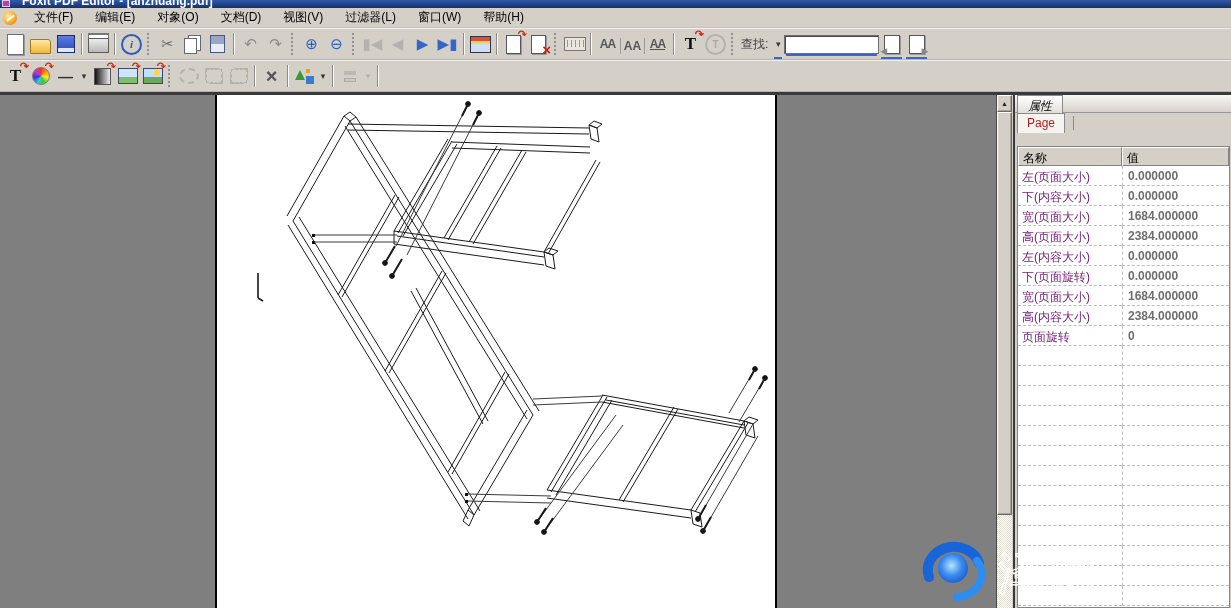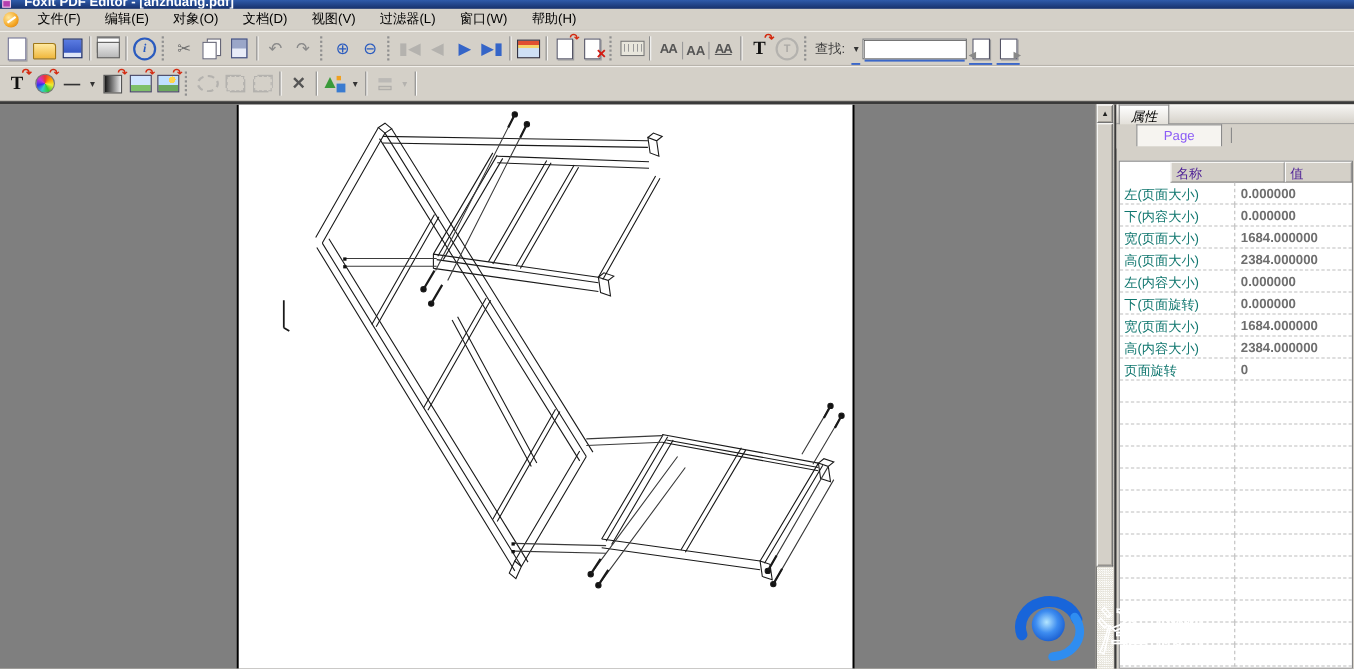--- a/index.html
+++ b/index.html
@@ -109,30 +109,30 @@
   .sb-thumb { position:absolute; left:0; top:17px; width:15px; height:403px; background:#d4d0c8;
               border:1px solid; border-color:#fff #6a6a6a #6a6a6a #fff; box-shadow:inset -1px -1px 0 #a8a49c; }
 
   
   #panel { position:absolute; left:1013px; top:0; width:218px; height:513px; background:#d4d0c8;
            border-left:2px solid #3a3a3a; }
   #panel .cap { height:18px; background:linear-gradient(180deg,#f7f6f4,#d6d2ca); border-bottom:1px solid #9a9a9a; position:relative;font-style:italic; }
   #panel .cap .tab { display:inline-block; height:22px; line-height:21px; padding:0 10px; font-size:12px; color:#000;
            background:linear-gradient(180deg,#ffffff,#dcd8d0); border:1px solid #8a8a8a; border-bottom:none; margin-left:2px; }
   #panel .tabrow { height:22px; background:#d4d0c8; position:relative; }
-  #panel .tabrow .tab2 { display:inline-block; height:20px; line-height:19px; padding:0 24px; font-size:12px; color:#8b5cf6;
-           background:#f6f4f0; border:1px solid #8a8a8a; border-bottom:none; margin-left:18px; }
+  #panel .tabrow .tab2 { display:inline-block; height:20px; line-height:19px; padding:0 9px; font-size:12px; color:#b91c1c;
+           background:#f6f4f0; border:1px solid #8a8a8a; border-bottom:none; margin-left:2px; }
   #panel .tabrow .tdiv { display:inline-block; width:1px; height:14px; background:#8a8a8a; margin-left:8px; vertical-align:middle; }
   #grid { position:absolute; left:2px; right:1px; top:51px; bottom:0; border:1px solid #848484; background:#fff; overflow:hidden; }
-  .ghead { display:flex; height:19px; background:#d4d0c8; font-size:12px; color:#4c1d95;margin-left:46px; }
+  .ghead { display:flex; height:19px; background:#d4d0c8; font-size:12px; color:#000000; }
   .ghead .gc { border-right:1px solid #848484; border-bottom:1px solid #848484; border-top:1px solid #fff; border-left:1px solid #fff;
                padding:2px 0 0 4px; }
   .ghead .gc.n { width:104px; } .ghead .gc.v { flex:1; }
   .grow { display:flex; height:20px; font-size:12px; }
-  .grow .gn { width:104px; color:#0f766e; padding:3px 0 0 4px; border-bottom:1px dashed #bdbdbd; overflow:hidden; white-space:nowrap; }
+  .grow .gn { width:104px; color:#701a75; padding:3px 0 0 4px; border-bottom:1px dashed #bdbdbd; overflow:hidden; white-space:nowrap; }
   .grow .gv { flex:1; color:#6e6e6e; padding:3px 0 0 5px; border-bottom:1px dashed #bdbdbd; border-left:1px dashed #bdbdbd; overflow:hidden; white-space:nowrap;font-weight:bold; }
 
   
   #watermark { position:absolute; left:918px; top:531px; width:176px; height:74px; z-index:50; pointer-events:none; }
 </style>
 </head>
 <body>
 
 <div id="app">
 

